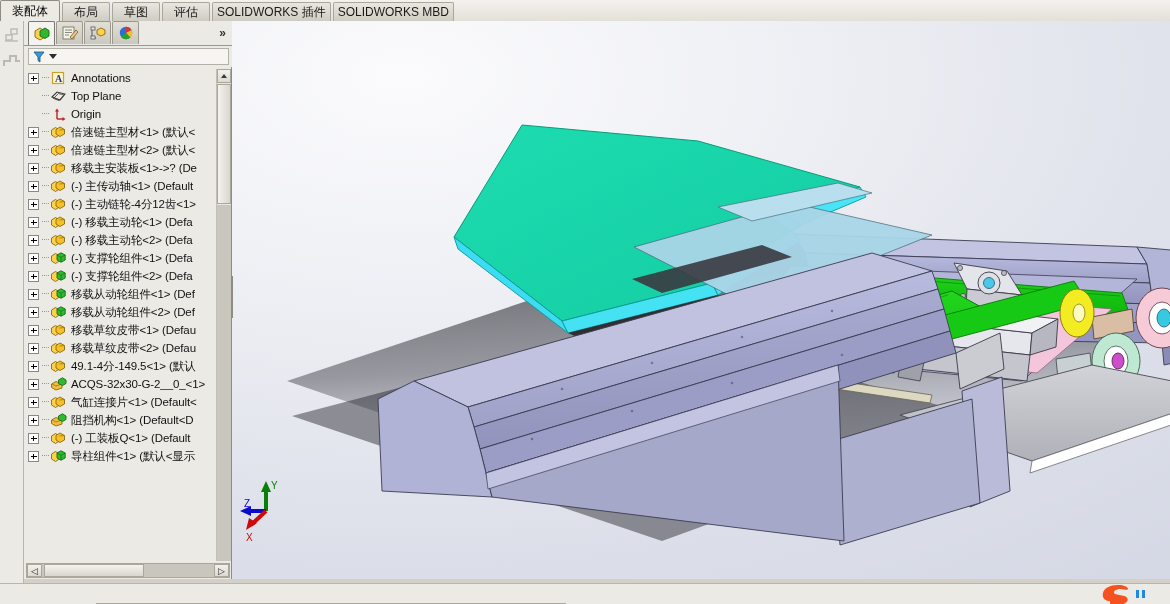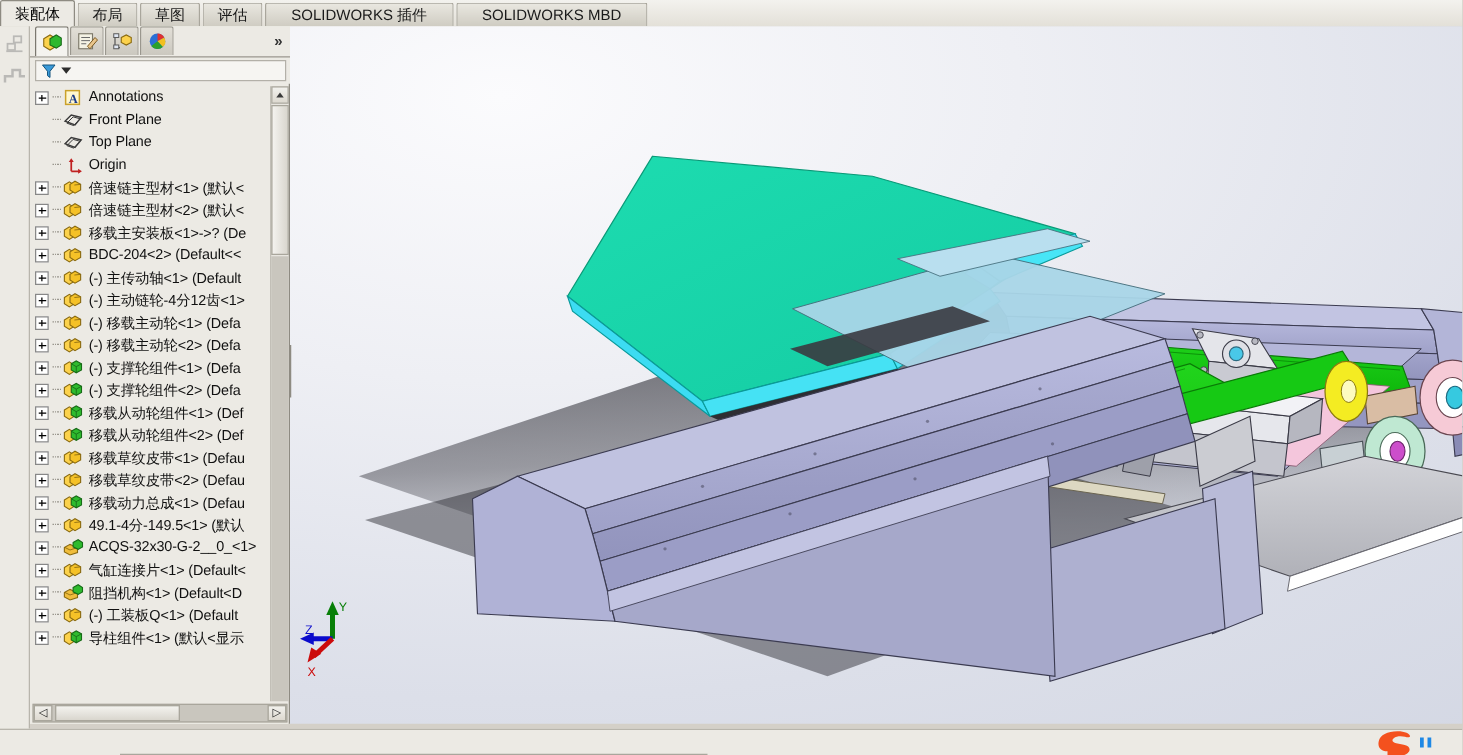--- a/index.html
+++ b/index.html
@@ -30,21 +30,21 @@
     white-space: nowrap;
     cursor: default;
   }
   .rtab.active {
     height: 21px; line-height: 20px;
     background: #eceae4;
     border-color: #8e8b82;
     font-weight: normal;
     color: #000;
   }
-  .rtab.wide { padding: 0 20px; }
+  .rtab.wide { padding: 0 4px; }
 
   
   .leftrail {
     position: absolute; left: 0; top: 21px; width: 24px; height: 562px;
     background: #eceae4;
     border-right: 1px solid #b8b5ac;
   }
   .railicon {
     width: 22px; height: 22px; margin: 4px 1px 0 1px;
     position: relative; opacity: 0.5;
@@ -254,29 +254,20 @@
               </svg></div>
             <span class="lbl">Annotations</span>
           </div>
           <div class="trow">
             <div class="exp none"></div>
             <div class="dots"></div>
             <div class="ico"><svg width="17" height="15" viewBox="0 0 17 15">
                 <path d="M2 8 L7 3 L15 5 L10 11 Z" fill="none" stroke="#3a3a3a" stroke-width="1.1"></path>
                 <path d="M3.5 9.5 L8.5 4.5 L14 6 L9 11.5 Z" fill="none" stroke="#3a3a3a" stroke-width="0.8"></path>
               </svg></div>
-            <span class="lbl">Front Plane</span>
-          </div>
-          <div class="trow">
-            <div class="exp none"></div>
-            <div class="dots"></div>
-            <div class="ico"><svg width="17" height="15" viewBox="0 0 17 15">
-                <path d="M2 8 L7 3 L15 5 L10 11 Z" fill="none" stroke="#3a3a3a" stroke-width="1.1"></path>
-                <path d="M3.5 9.5 L8.5 4.5 L14 6 L9 11.5 Z" fill="none" stroke="#3a3a3a" stroke-width="0.8"></path>
-              </svg></div>
             <span class="lbl">Top Plane</span>
           </div>
           <div class="trow">
             <div class="exp none"></div>
             <div class="dots"></div>
             <div class="ico"><svg width="17" height="15" viewBox="0 0 17 15">
                 <line x1="7" y1="12" x2="7" y2="3" stroke="#c02020" stroke-width="1.4"></line>
                 <path d="M7 1.5 L9 4.5 L5 4.5 Z" fill="#c02020"></path>
                 <line x1="7" y1="12" x2="14" y2="12" stroke="#c02020" stroke-width="1.4"></line>
                 <path d="M15.5 12 L12.5 14 L12.5 10 Z" fill="#c02020"></path>
@@ -314,30 +305,20 @@
             <span class="lbl">移载主安装板&lt;1&gt;-&gt;? (De</span>
           </div>
           <div class="trow">
             <div class="exp"></div>
             <div class="dots"></div>
             <div class="ico"><svg width="17" height="15" viewBox="0 0 17 15">
                 <path d="M1.5 5 L5.5 2.5 L9.5 5 L9.5 10 L5.5 12.5 L1.5 10 Z" fill="#fcd24c" stroke="#8a6a10" stroke-width="0.9"></path>
                 <path d="M6 4.5 L10 2 L14.5 4.5 L14.5 9 L10 11.5 L6 9 Z" fill="#f5c127" stroke="#8a6a10" stroke-width="0.9"></path>
                 <path d="M9.5 5 L14.5 4.5" stroke="#8a6a10" stroke-width="0.7"></path>
               </svg></div>
-            <span class="lbl">BDC-204&lt;2&gt; (Default&lt;&lt;</span>
-          </div>
-          <div class="trow">
-            <div class="exp"></div>
-            <div class="dots"></div>
-            <div class="ico"><svg width="17" height="15" viewBox="0 0 17 15">
-                <path d="M1.5 5 L5.5 2.5 L9.5 5 L9.5 10 L5.5 12.5 L1.5 10 Z" fill="#fcd24c" stroke="#8a6a10" stroke-width="0.9"></path>
-                <path d="M6 4.5 L10 2 L14.5 4.5 L14.5 9 L10 11.5 L6 9 Z" fill="#f5c127" stroke="#8a6a10" stroke-width="0.9"></path>
-                <path d="M9.5 5 L14.5 4.5" stroke="#8a6a10" stroke-width="0.7"></path>
-              </svg></div>
             <span class="lbl">(-) 主传动轴&lt;1&gt; (Default</span>
           </div>
           <div class="trow">
             <div class="exp"></div>
             <div class="dots"></div>
             <div class="ico"><svg width="17" height="15" viewBox="0 0 17 15">
                 <path d="M1.5 5 L5.5 2.5 L9.5 5 L9.5 10 L5.5 12.5 L1.5 10 Z" fill="#fcd24c" stroke="#8a6a10" stroke-width="0.9"></path>
                 <path d="M6 4.5 L10 2 L14.5 4.5 L14.5 9 L10 11.5 L6 9 Z" fill="#f5c127" stroke="#8a6a10" stroke-width="0.9"></path>
                 <path d="M9.5 5 L14.5 4.5" stroke="#8a6a10" stroke-width="0.7"></path>
               </svg></div>
@@ -415,30 +396,20 @@
           </div>
           <div class="trow">
             <div class="exp"></div>
             <div class="dots"></div>
             <div class="ico"><svg width="17" height="15" viewBox="0 0 17 15">
                 <path d="M1.5 5 L5.5 2.5 L9.5 5 L9.5 10 L5.5 12.5 L1.5 10 Z" fill="#fcd24c" stroke="#8a6a10" stroke-width="0.9"></path>
                 <path d="M6 4.5 L10 2 L14.5 4.5 L14.5 9 L10 11.5 L6 9 Z" fill="#f5c127" stroke="#8a6a10" stroke-width="0.9"></path>
                 <path d="M9.5 5 L14.5 4.5" stroke="#8a6a10" stroke-width="0.7"></path>
               </svg></div>
             <span class="lbl">移载草纹皮带&lt;2&gt; (Defau</span>
-          </div>
-          <div class="trow">
-            <div class="exp"></div>
-            <div class="dots"></div>
-            <div class="ico"><svg width="17" height="15" viewBox="0 0 17 15">
-                <path d="M1.5 5 L5.5 2.5 L9.5 5 L9.5 10 L5.5 12.5 L1.5 10 Z" fill="#fcd24c" stroke="#8a6a10" stroke-width="0.9"></path>
-                <path d="M7 4 L11 1.8 L15.2 4 L15.2 9 L11 11.2 L7 9 Z" fill="#2ebb2e" stroke="#176b17" stroke-width="0.9"></path>
-                <path d="M7 4 L11 6.3 L15.2 4 M11 6.3 L11 11.2" fill="none" stroke="#176b17" stroke-width="0.7"></path>
-              </svg></div>
-            <span class="lbl">移载动力总成&lt;1&gt; (Defau</span>
           </div>
           <div class="trow">
             <div class="exp"></div>
             <div class="dots"></div>
             <div class="ico"><svg width="17" height="15" viewBox="0 0 17 15">
                 <path d="M1.5 5 L5.5 2.5 L9.5 5 L9.5 10 L5.5 12.5 L1.5 10 Z" fill="#fcd24c" stroke="#8a6a10" stroke-width="0.9"></path>
                 <path d="M6 4.5 L10 2 L14.5 4.5 L14.5 9 L10 11.5 L6 9 Z" fill="#f5c127" stroke="#8a6a10" stroke-width="0.9"></path>
                 <path d="M9.5 5 L14.5 4.5" stroke="#8a6a10" stroke-width="0.7"></path>
               </svg></div>
             <span class="lbl">49.1-4分-149.5&lt;1&gt; (默认</span>

